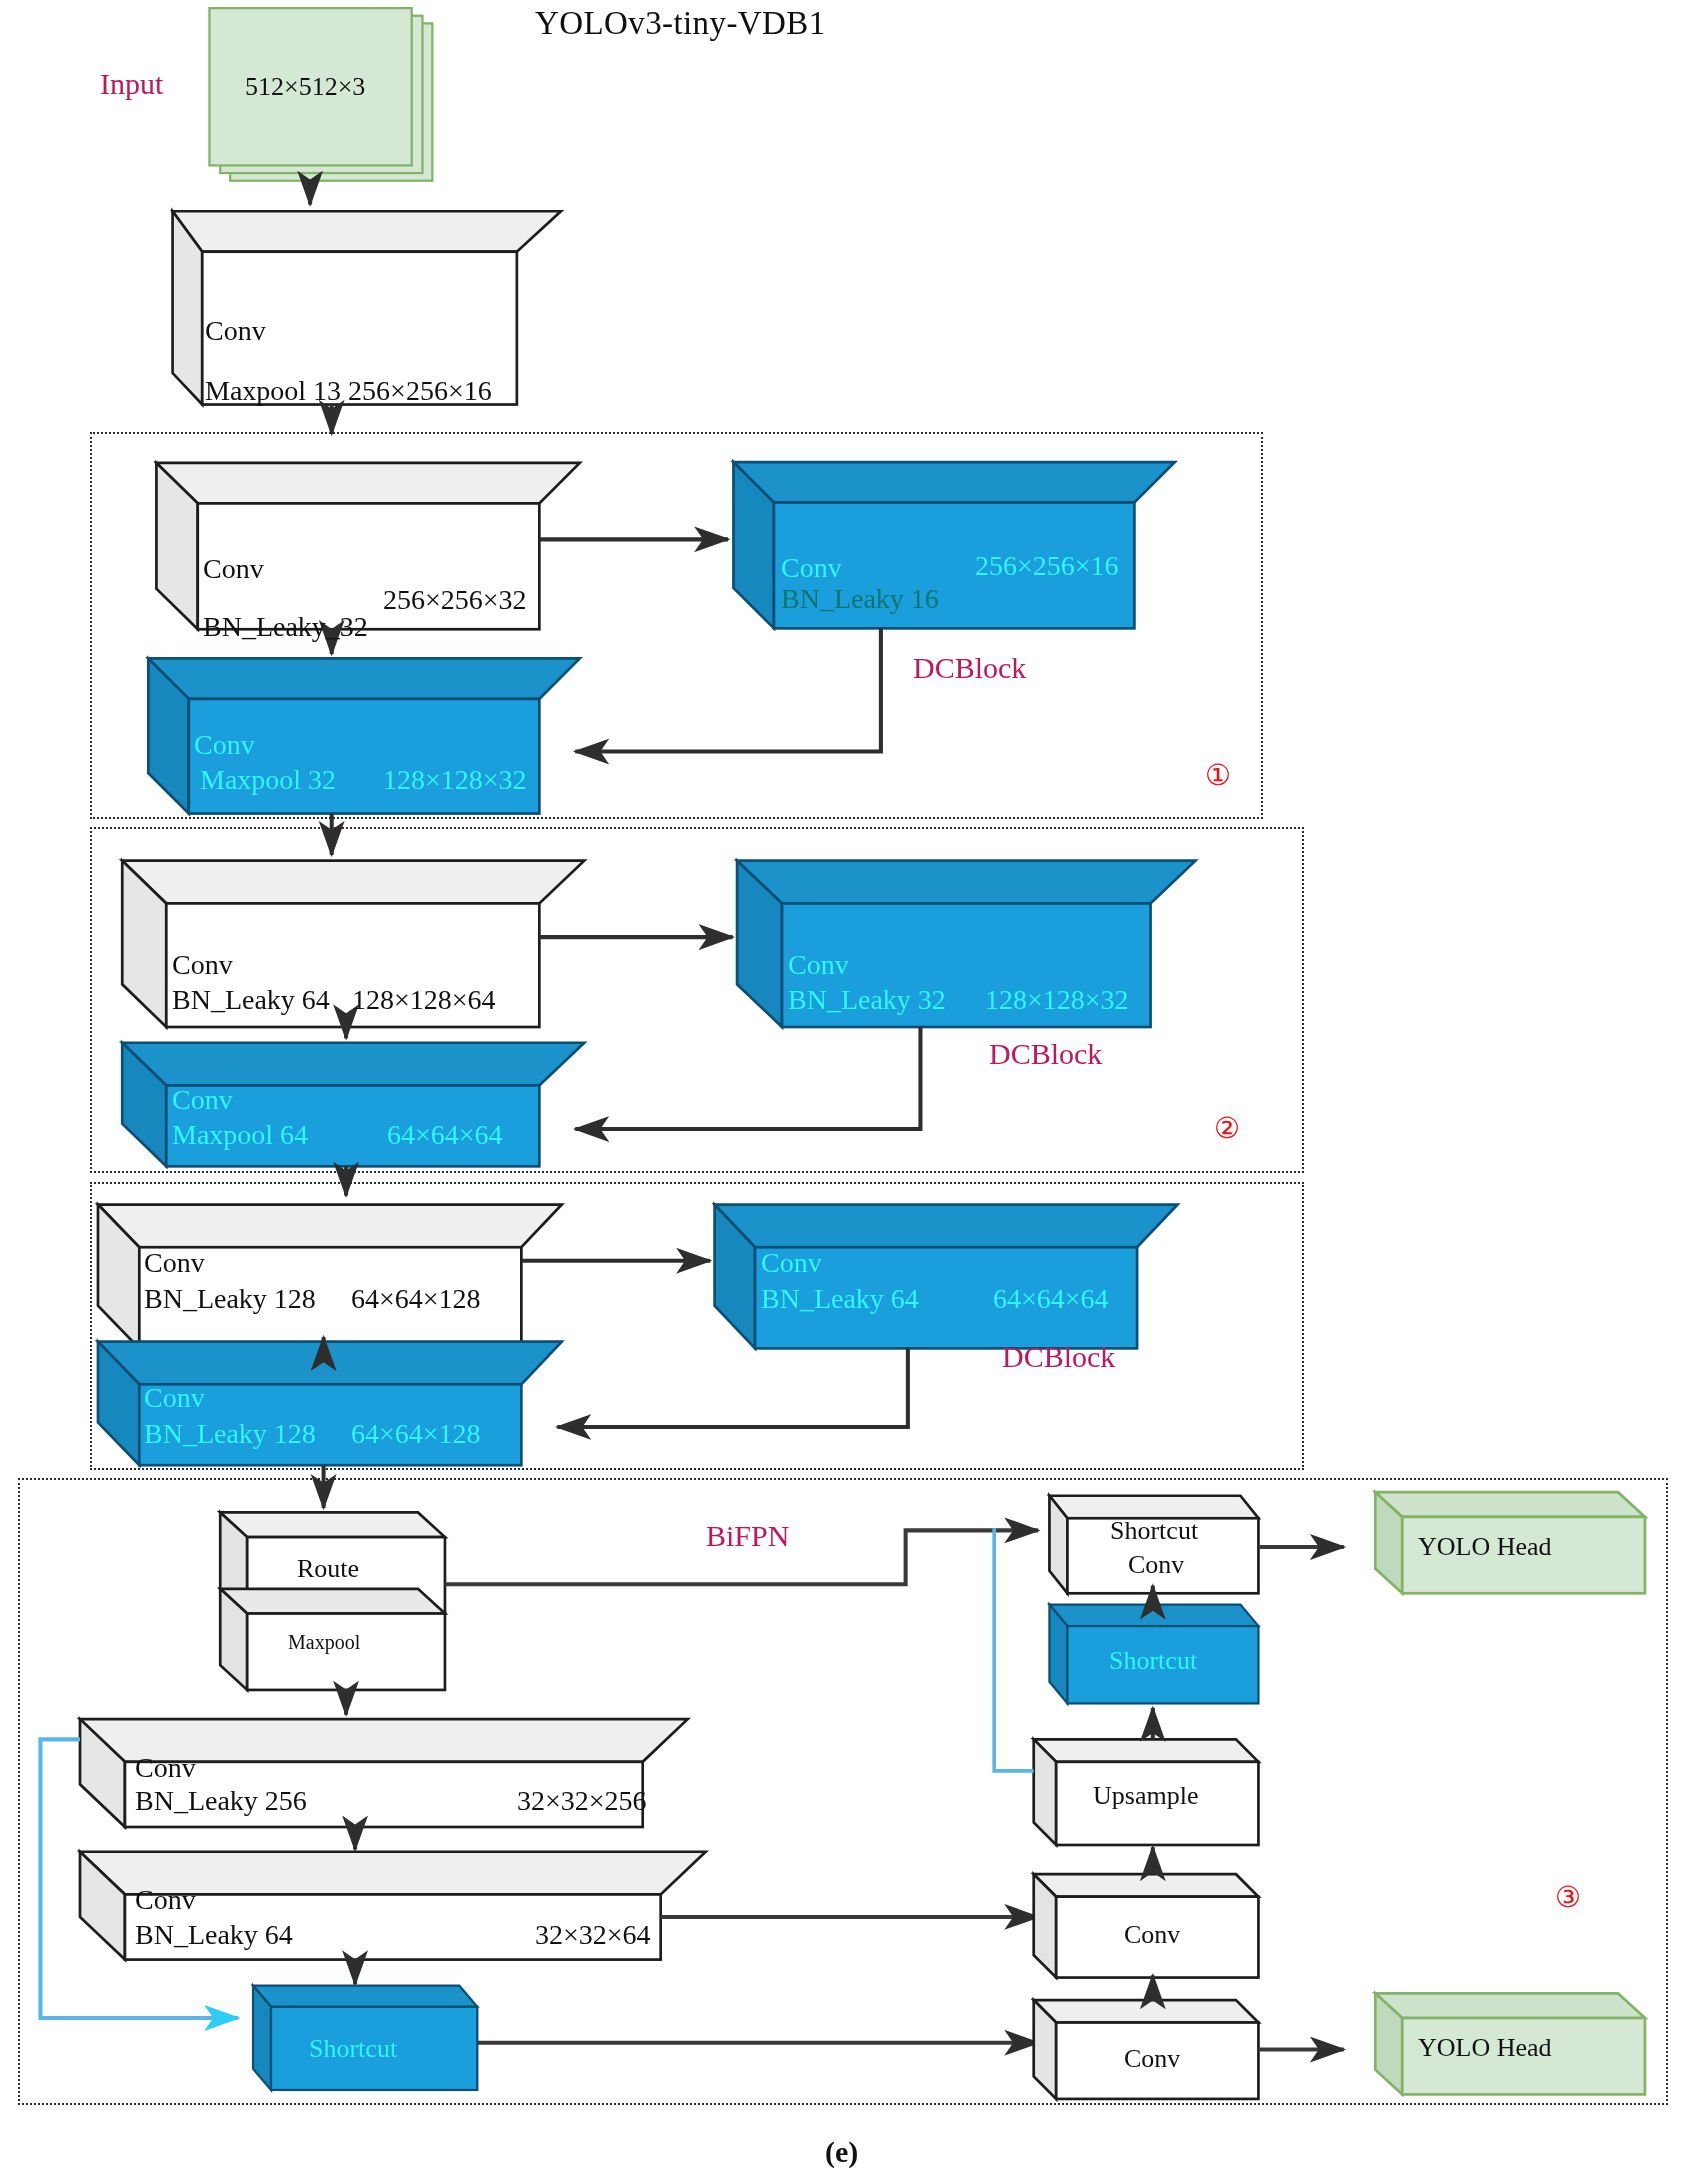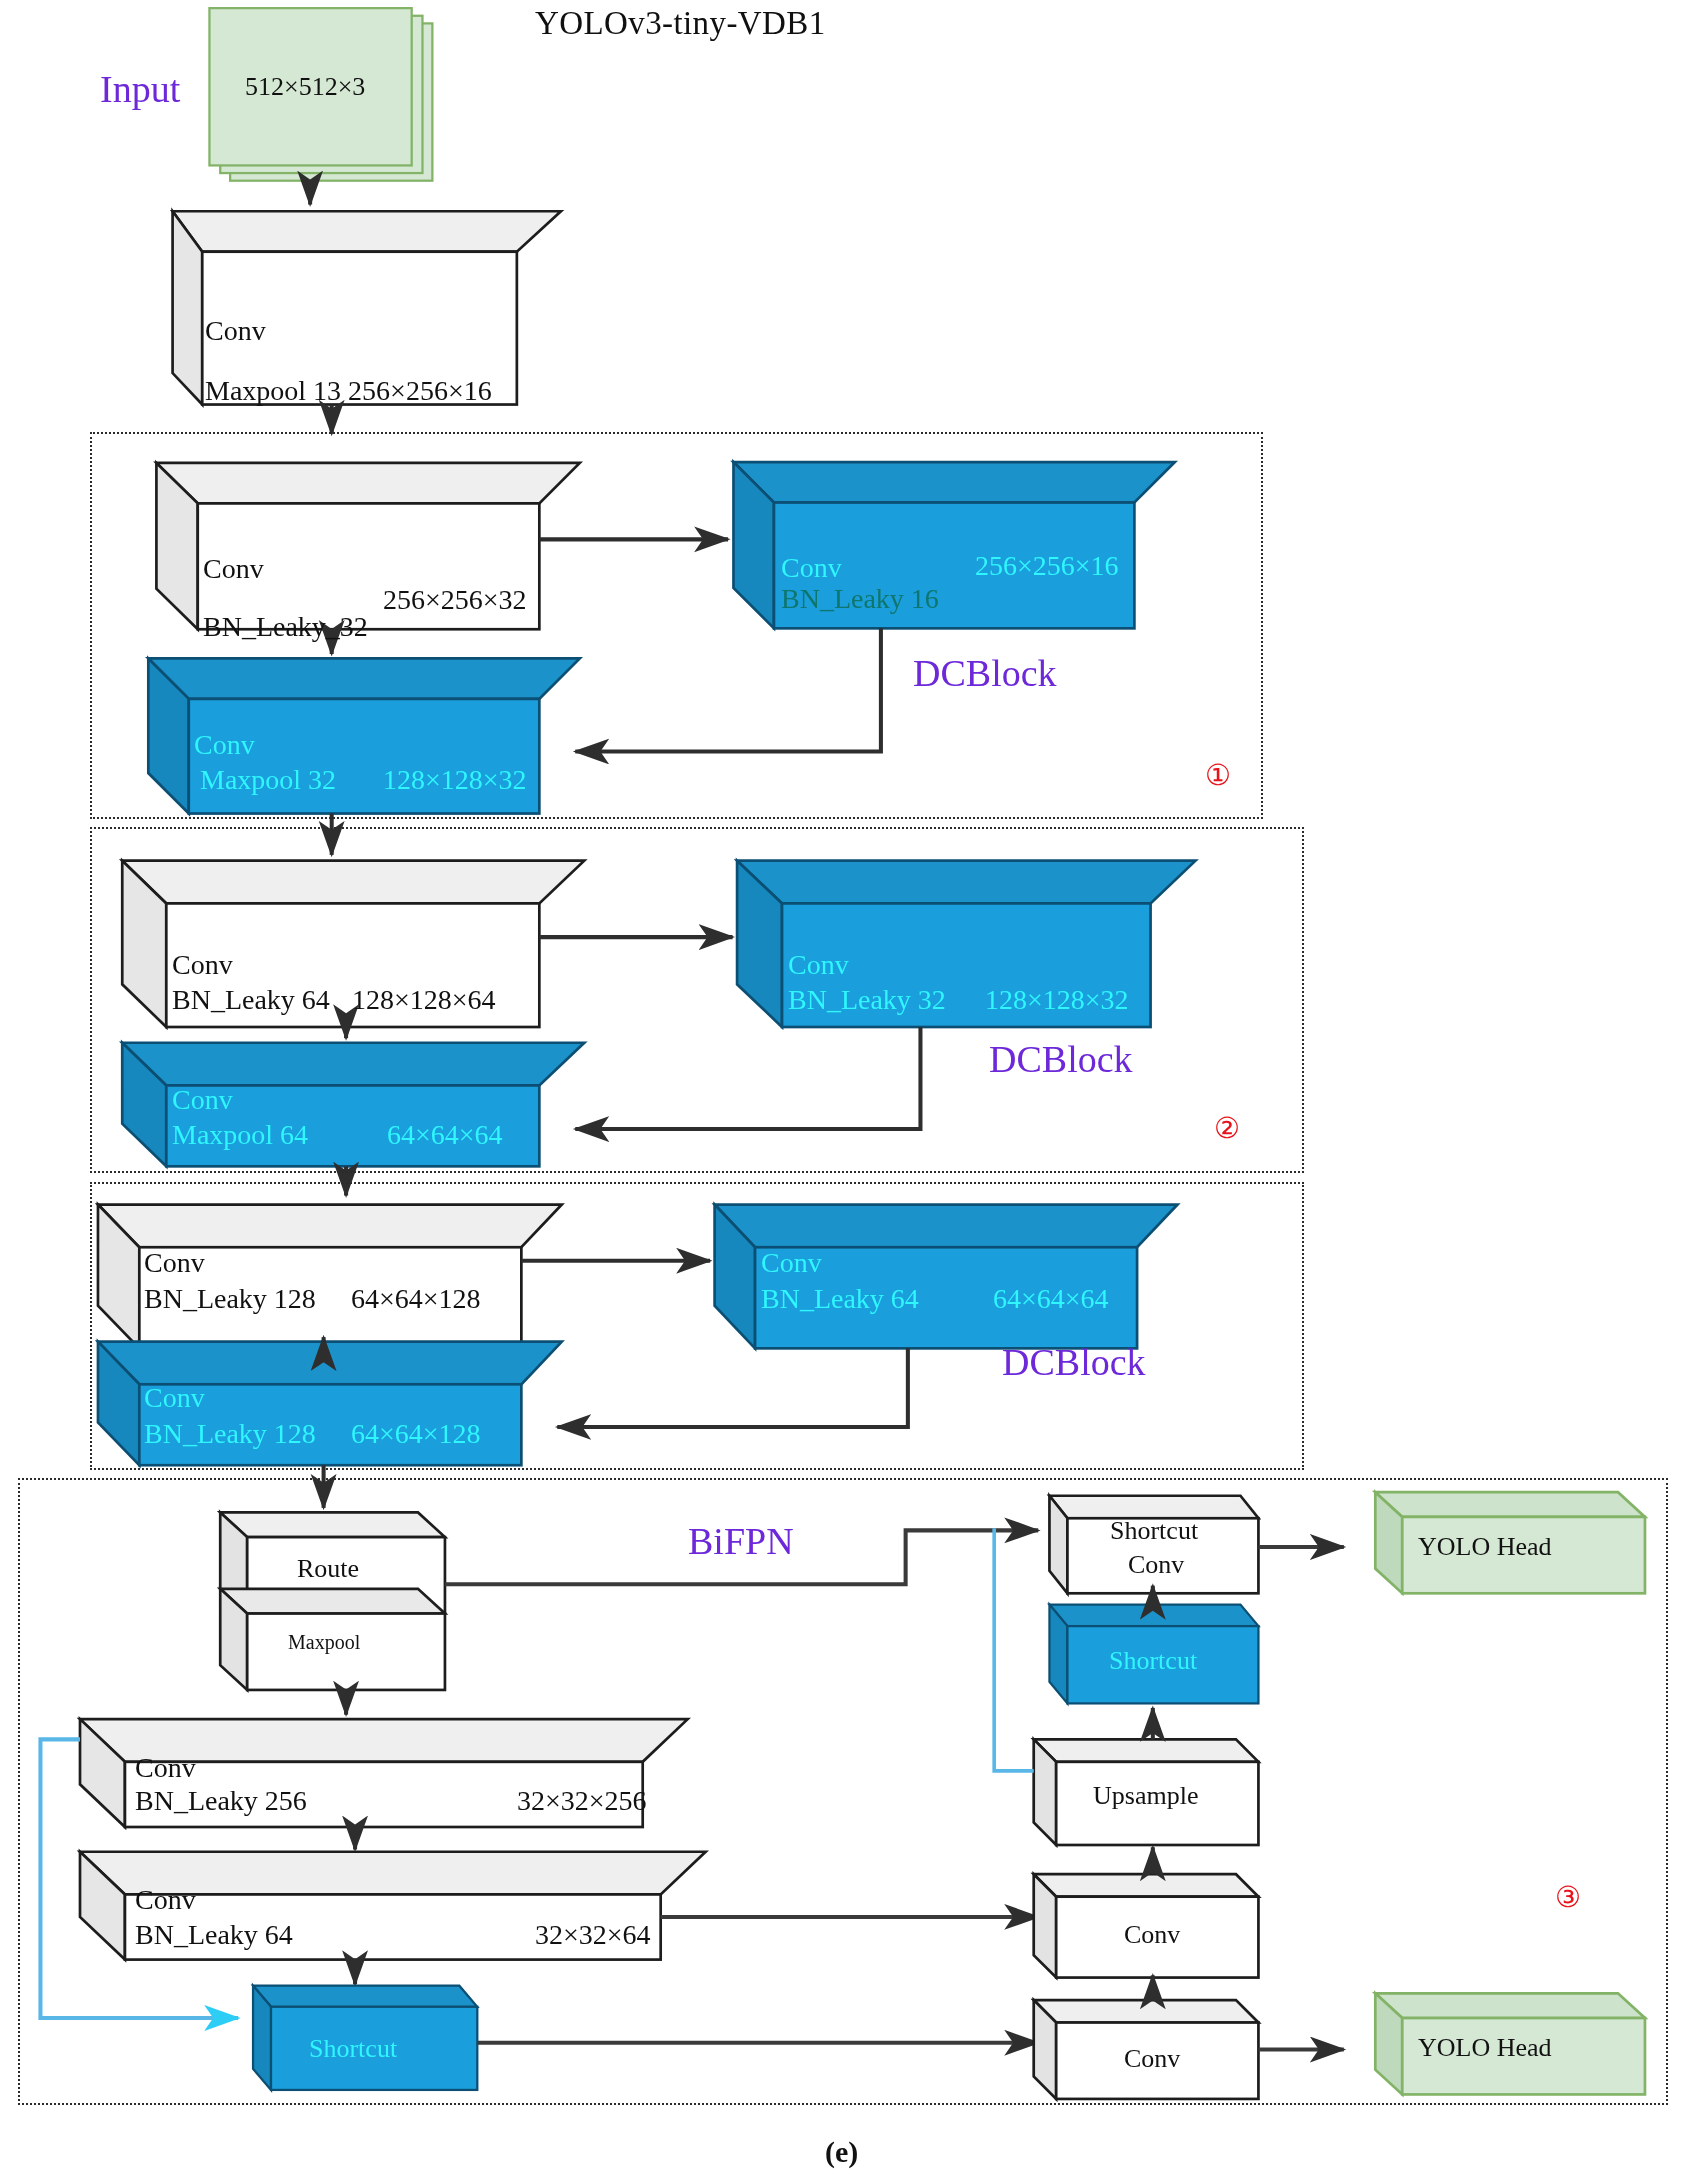--- a/index.html
+++ b/index.html
@@ -12,21 +12,21 @@
   .canvas{position:absolute;inset:0;}
   
   .group{
     position:absolute;border:2.2px dotted #2b2b2b;box-sizing:border-box;background:transparent;
   }
   
   .title{
     position:absolute;font-size:33px;color:#101010;letter-spacing:0.4px;white-space:nowrap;
   }
   .lbl{position:absolute;font-size:28px;color:#111;white-space:nowrap;}
-  .lbl-big{position:absolute;font-size:38px;color:#6d28d9;white-space:nowrap;}
+  .lbl-big{position:absolute;font-size:30px;color:#be185d;white-space:nowrap;}
   .caption{position:absolute;font-size:30px;color:#111;font-weight:bold;white-space:nowrap;}
   .circnum{
     position:absolute;color:#e8131a;font-size:29px;line-height:1;white-space:nowrap;
   }
   svg.ov{position:absolute;left:0;top:0;width:1689px;height:2183px;pointer-events:none;}
 </style>
 </head>
 <body>
 
 <div class="canvas">
@@ -260,21 +260,21 @@
   <div class="lbl" style="left:761px;top:1247px;color:#2ff6ff;">Conv</div>
   <div class="lbl" style="left:761px;top:1283px;color:#2ff6ff;">BN_Leaky      64</div>
   <div class="lbl" style="left:993px;top:1283px;color:#2ff6ff;">64×64×64</div>
 
   <div class="lbl" style="left:144px;top:1382px;color:#2ff6ff;">Conv</div>
   <div class="lbl" style="left:144px;top:1418px;color:#2ff6ff;">BN_Leaky    128</div>
   <div class="lbl" style="left:351px;top:1418px;color:#2ff6ff;">64×64×128</div>
 
   <div class="lbl-big" style="left:1002px;top:1340px;">DCBlock</div>
 
-  <div class="lbl-big" style="left:688px;top:1519px;text-align:center;">BiFPN</div>
+  <div class="lbl-big" style="left:706px;top:1519px;text-align:center;">BiFPN</div>
   <div class="circnum" style="left:1555px;top:1883px;">③</div>
 
   <div class="lbl" style="left:297px;top:1554px;font-size:26px;">Route</div>
   <div class="lbl" style="left:288px;top:1631px;font-size:20px;">Maxpool</div>
 
   <div class="lbl" style="left:135px;top:1752px;">Conv</div>
   <div class="lbl" style="left:135px;top:1785px;">BN_Leaky      256</div>
   <div class="lbl" style="left:517px;top:1785px;">32×32×256</div>
 
   <div class="lbl" style="left:135px;top:1884px;">Conv</div>

